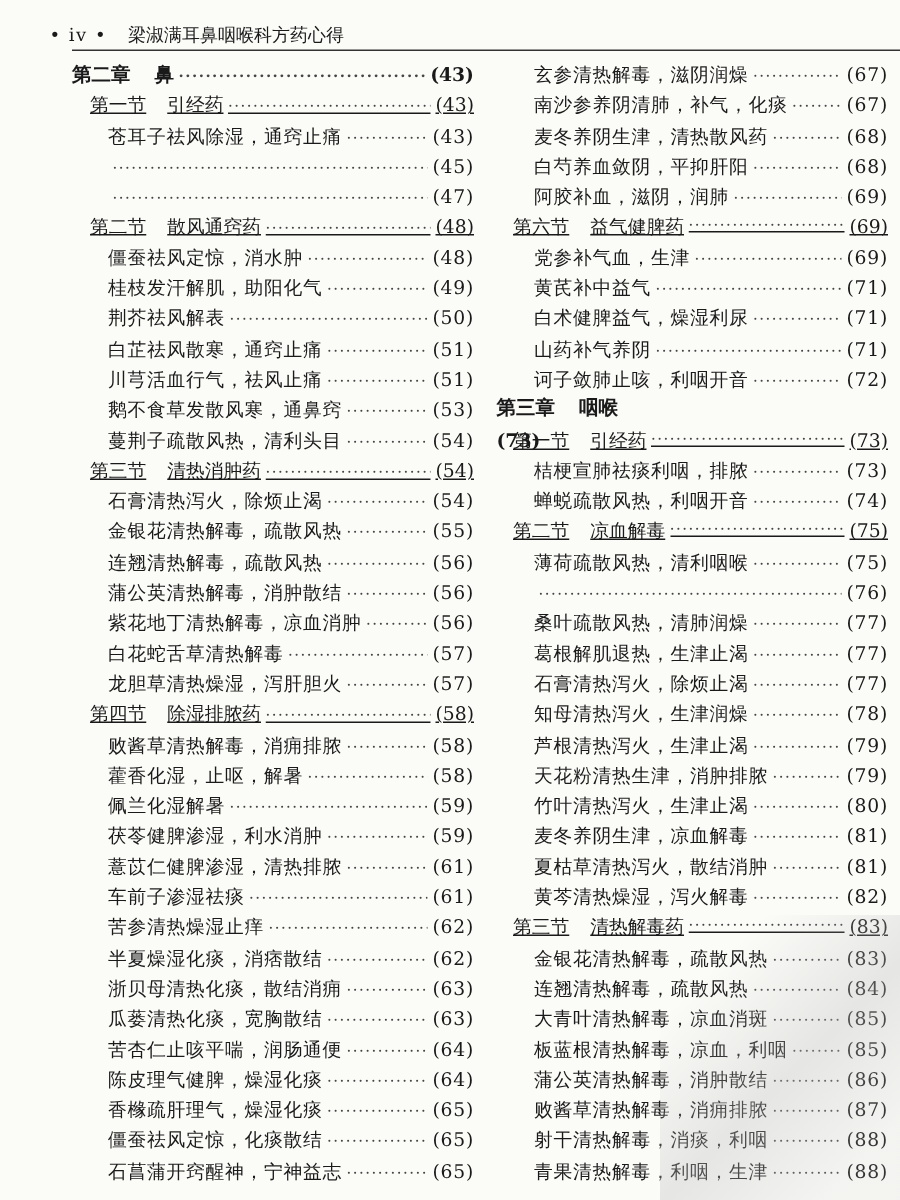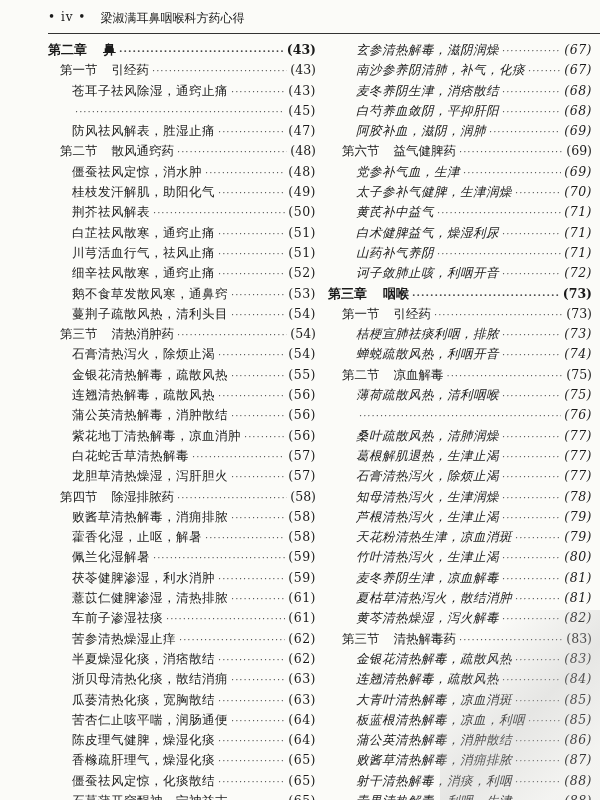--- a/index.html
+++ b/index.html
@@ -4,22 +4,22 @@
 <style>
   html, body { margin:0; padding:0; }
   body {
     width:600px; height:800px; overflow:hidden;
     background:#fbfbf8;
     font-family: "DejaVu Serif", "Liberation Serif", serif;
     color:#1a1a1a;
     position:relative;
   }
   .header {
-    position:absolute; left:48px; top:10px; width:540px; height:26px;
-    display:flex; align-items:flex-start; font-size:12px;
+    position:absolute; left:33px; top:10px; width:540px; height:26px;
+    display:flex; align-items:center; font-size:12px;
   }
   .header .pn { margin-right:14px; letter-spacing:1px; }
   .rule {
     position:absolute; left:48px; top:33px; width:552px; height:0;
     border-top:1.5px solid #333;
   }
   .col { position:absolute; top:40px; }
   .col.left { left:48px; width:268px; }
   .col.right { left:328px; width:264px; }
   .row {
@@ -31,26 +31,26 @@
     flex:1 1 auto; overflow:hidden; margin:0 3px;
     color:#444; font-size:10px; letter-spacing:1px;
   }
   .row .dots::before {
     content:"························································································";
   }
   .row .p { flex:0 0 auto; font-size:12.5px; }
   .row.chapter { font-weight:bold; font-size:13px; }
   .row.chapter .t { font-family:"DejaVu Sans", sans-serif; }
   .row.chapter .gap { display:inline-block; width:16px; }
-  .row.section { padding-left:12px; }
+  .row.section { padding-left:12px;text-decoration:underline; }
   .row.section .gap { display:inline-block; width:14px; }
   .row.item { padding-left:24px; letter-spacing:0.5px; }
-  .right .row.section { padding-left:14px; }
-  .right .row.item { padding-left:28px;font-style:italic; }
-  .right .row.chapter { padding-left:0; }
+  .right .row.section { padding-left:14px;align-items:center; }
+  .right .row.item { padding-left:28px; }
+  .right .row.chapter { padding-left:0;flex-direction:column; }
   .watermark {
     position:absolute; right:0; bottom:0; width:160px; height:190px;
     background:linear-gradient(135deg, rgba(200,200,200,0) 20%, rgba(190,190,190,0.35) 55%, rgba(200,200,200,0.15) 85%);
     pointer-events:none;
   }
 </style>
 </head>
 <body>
 
 <div class="header">
@@ -73,21 +73,20 @@
     <div class="row item">
       <span class="t"><span>苍耳子祛风除湿，通窍止痛</span></span>
       <span class="dots"></span>
       <span class="p">(43)</span>
     </div>
     <div class="row item">
       <span class="dots"></span>
       <span class="p">(45)</span>
     </div>
     <div class="row item">
-      <span class="t"><span>防风祛风解表，胜湿止痛</span></span>
       <span class="dots"></span>
       <span class="p">(47)</span>
     </div>
     <div class="row section">
       <span class="t"><span>第二节</span><span class="gap"></span><span>散风通窍药</span></span>
       <span class="dots"></span>
       <span class="p">(48)</span>
     </div>
     <div class="row item">
       <span class="t"><span>僵蚕祛风定惊，消水肿</span></span>
@@ -106,25 +105,20 @@
     </div>
     <div class="row item">
       <span class="t"><span>白芷祛风散寒，通窍止痛</span></span>
       <span class="dots"></span>
       <span class="p">(51)</span>
     </div>
     <div class="row item">
       <span class="t"><span>川芎活血行气，祛风止痛</span></span>
       <span class="dots"></span>
       <span class="p">(51)</span>
-    </div>
-    <div class="row item">
-      <span class="t"><span>细辛祛风散寒，通窍止痛</span></span>
-      <span class="dots"></span>
-      <span class="p">(52)</span>
     </div>
     <div class="row item">
       <span class="t"><span>鹅不食草发散风寒，通鼻窍</span></span>
       <span class="dots"></span>
       <span class="p">(53)</span>
     </div>
     <div class="row item">
       <span class="t"><span>蔓荆子疏散风热，清利头目</span></span>
       <span class="dots"></span>
       <span class="p">(54)</span>
@@ -255,21 +249,21 @@
       <span class="t"><span>玄参清热解毒，滋阴润燥</span></span>
       <span class="dots"></span>
       <span class="p">(67)</span>
     </div>
     <div class="row item">
       <span class="t"><span>南沙参养阴清肺，补气，化痰</span></span>
       <span class="dots"></span>
       <span class="p">(67)</span>
     </div>
     <div class="row item">
-      <span class="t"><span>麦冬养阴生津，消痞散结</span></span>
+      <span class="t"><span>麦冬养阴生津，清热散风药</span></span>
       <span class="dots"></span>
       <span class="p">(68)</span>
     </div>
     <div class="row item">
       <span class="t"><span>白芍养血敛阴，平抑肝阳</span></span>
       <span class="dots"></span>
       <span class="p">(68)</span>
     </div>
     <div class="row item">
       <span class="t"><span>阿胶补血，滋阴，润肺</span></span>
@@ -278,25 +272,20 @@
     </div>
     <div class="row section">
       <span class="t"><span>第六节</span><span class="gap"></span><span>益气健脾药</span></span>
       <span class="dots"></span>
       <span class="p">(69)</span>
     </div>
     <div class="row item">
       <span class="t"><span>党参补气血，生津</span></span>
       <span class="dots"></span>
       <span class="p">(69)</span>
-    </div>
-    <div class="row item">
-      <span class="t"><span>太子参补气健脾，生津润燥</span></span>
-      <span class="dots"></span>
-      <span class="p">(70)</span>
     </div>
     <div class="row item">
       <span class="t"><span>黄芪补中益气</span></span>
       <span class="dots"></span>
       <span class="p">(71)</span>
     </div>
     <div class="row item">
       <span class="t"><span>白术健脾益气，燥湿利尿</span></span>
       <span class="dots"></span>
       <span class="p">(71)</span>
@@ -364,21 +353,21 @@
       <span class="t"><span>知母清热泻火，生津润燥</span></span>
       <span class="dots"></span>
       <span class="p">(78)</span>
     </div>
     <div class="row item">
       <span class="t"><span>芦根清热泻火，生津止渴</span></span>
       <span class="dots"></span>
       <span class="p">(79)</span>
     </div>
     <div class="row item">
-      <span class="t"><span>天花粉清热生津，凉血消斑</span></span>
+      <span class="t"><span>天花粉清热生津，消肿排脓</span></span>
       <span class="dots"></span>
       <span class="p">(79)</span>
     </div>
     <div class="row item">
       <span class="t"><span>竹叶清热泻火，生津止渴</span></span>
       <span class="dots"></span>
       <span class="p">(80)</span>
     </div>
     <div class="row item">
       <span class="t"><span>麦冬养阴生津，凉血解毒</span></span>

